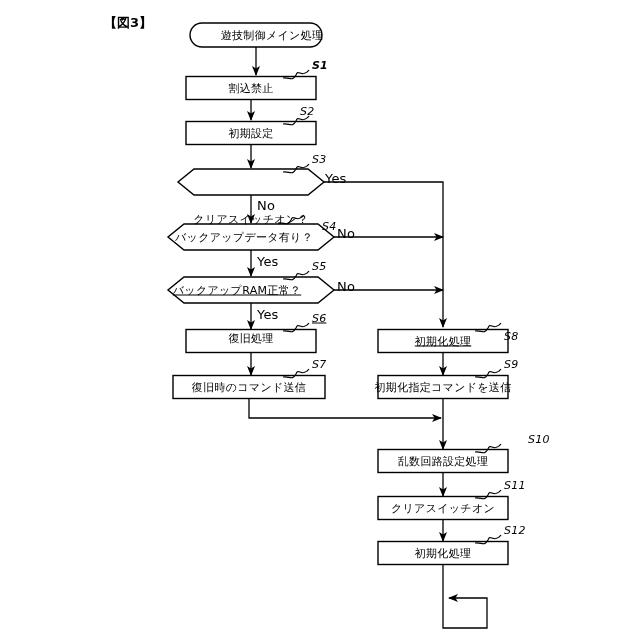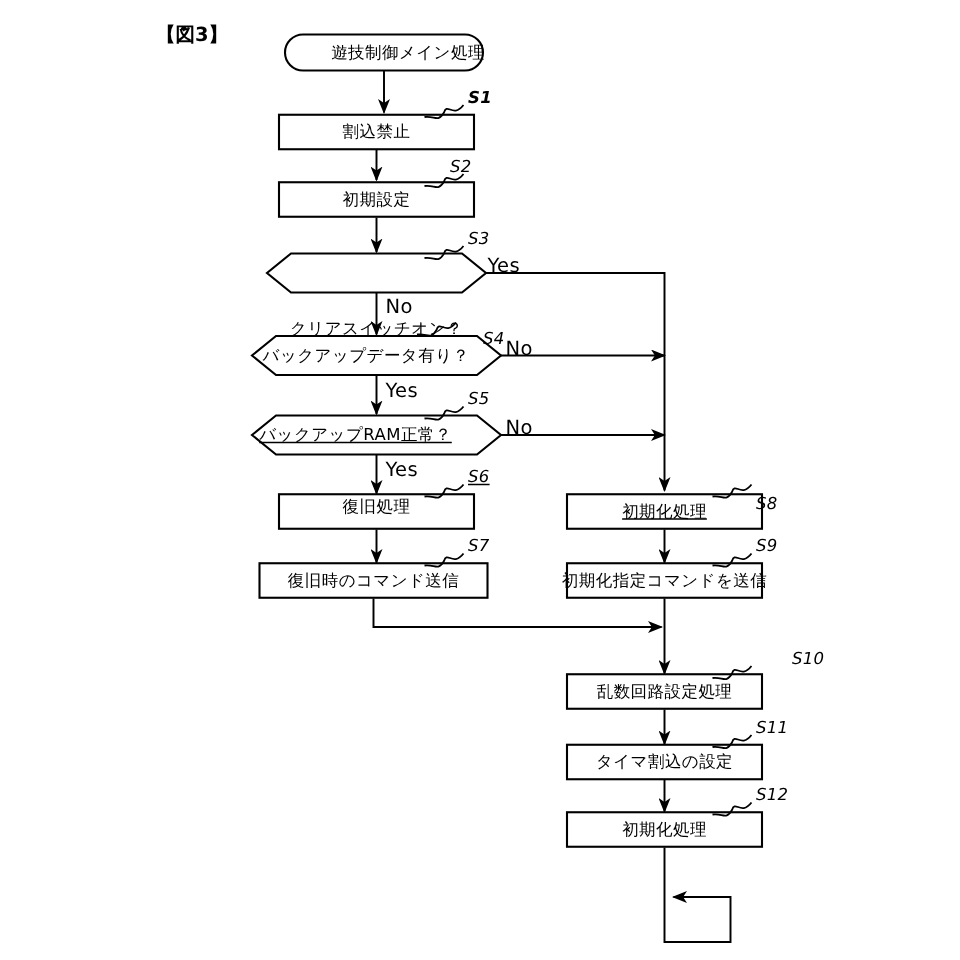--- a/index.html
+++ b/index.html
@@ -147,21 +147,21 @@
       <div class="node-text" style="left: 251px; top: 88px;">割込禁止</div>
       <div class="node-text" style="left: 251px; top: 133px;">初期設定</div>
       <div class="node-text" style="left: 251px; top: 182px; margin-top: 37px;">クリアスイッチオン？</div>
       <div class="node-text" style="left: 244px; top: 237px;">バックアップデータ有り？</div>
       <div class="node-text" style="left: 237px; top: 290px; text-decoration: underline;">バックアップRAM正常？</div>
       <div class="node-text" style="left: 251px; top: 338px;">復旧処理</div>
       <div class="node-text" style="left: 249px; top: 387px;">復旧時のコマンド送信</div>
       <div class="node-text" style="left: 443px; top: 341px; text-decoration: underline;">初期化処理</div>
       <div class="node-text" style="left: 443px; top: 387px;">初期化指定コマンドを送信</div>
       <div class="node-text" style="left: 443px; top: 461px;">乱数回路設定処理</div>
-      <div class="node-text" style="left: 443px; top: 508px;">タイマ割込の設定</div>
+      <div class="node-text" style="left: 443px; top: 508px;">クリアスイッチオン</div>
       <div class="node-text" style="left: 443px; top: 553px;">初期化処理</div>
     </div>
   <div id="step-labels">
       <div class="step-label" style="left: 312px; top: 65px; font-weight: bold;">S1</div>
       <div class="step-label" style="left: 300px; top: 111px; text-align: center;">S2</div>
       <div class="step-label" style="left: 312px; top: 159px;">S3</div>
       <div class="step-label" style="left: 322px; top: 210px; margin-top: 16px;">S4</div>
       <div class="step-label" style="left: 312px; top: 266px;">S5</div>
       <div class="step-label" style="left: 312px; top: 318px; text-decoration: underline;">S6</div>
       <div class="step-label" style="left: 312px; top: 364px;">S7</div>

